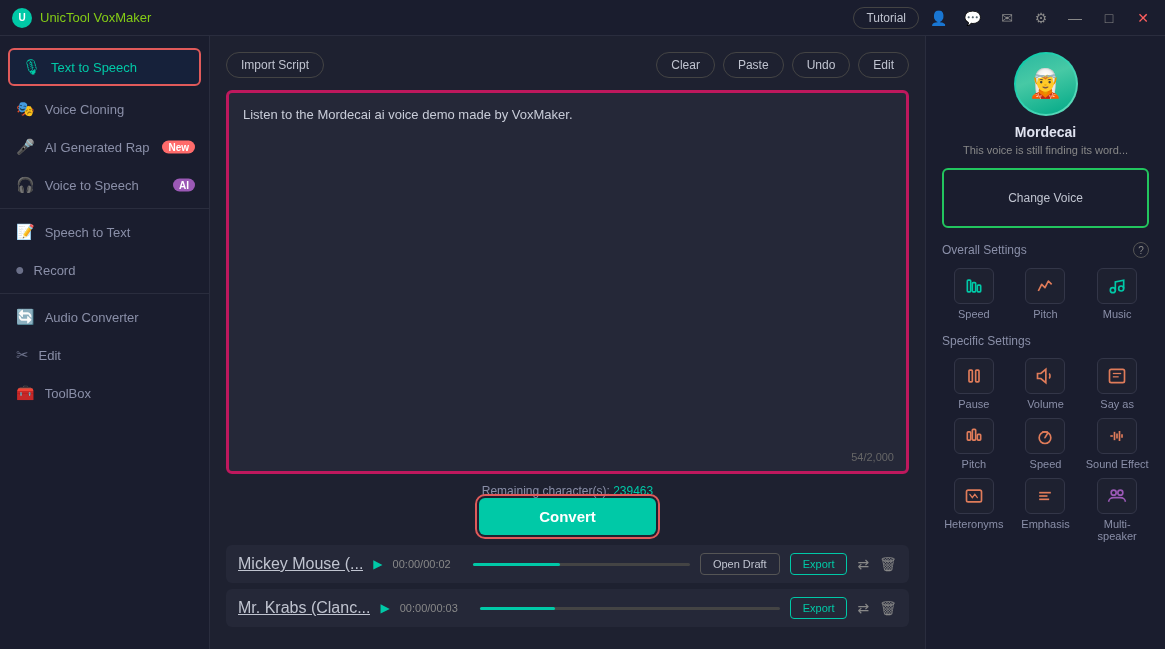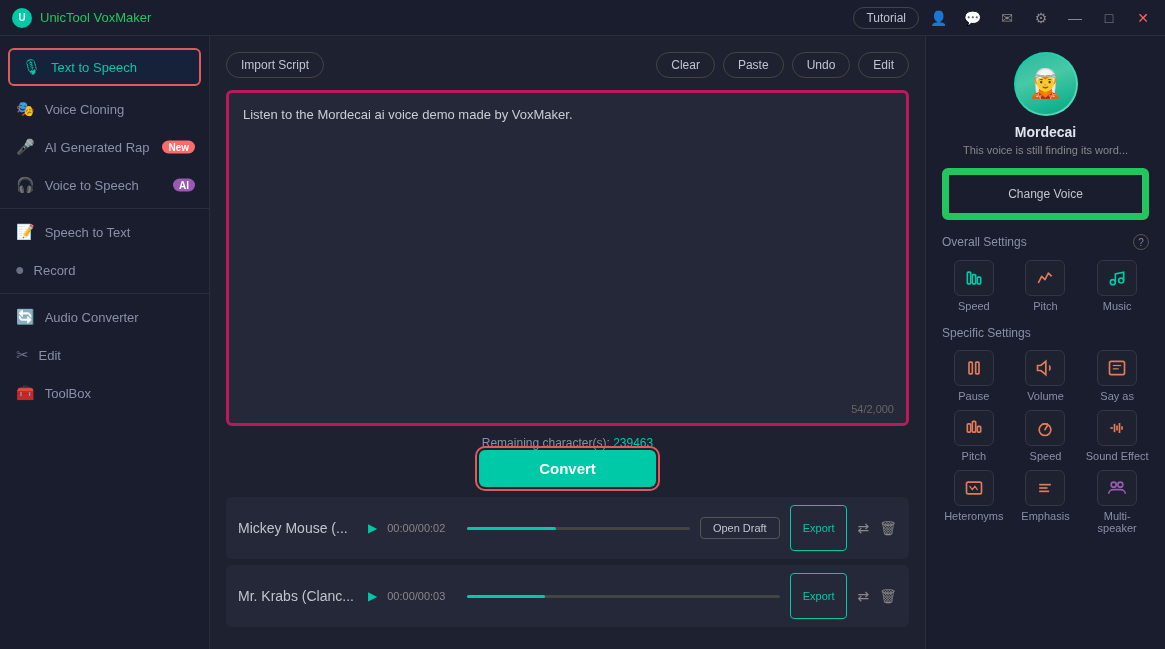--- a/index.html
+++ b/index.html
@@ -34,21 +34,21 @@
       background: #00c9a7;
       border-radius: 50%;
       display: flex;
       align-items: center;
       justify-content: center;
       font-size: 10px;
       color: white;
       font-weight: bold;
     }
     .app-title {
-      color: #22c55e;
+      color: #84cc16;
       font-size: 13px;
       font-weight: 500;
     }
     .titlebar-right {
       display: flex;
       align-items: center;
       gap: 6px;
     }
     .tutorial-btn {
       background: transparent;
@@ -222,24 +222,25 @@
       align-items: center;
       background: #252838;
       border-radius: 6px;
       padding: 8px 12px;
       margin-bottom: 6px;
       gap: 10px;
     }
     .audio-name {
       min-width: 120px;
       color: #c0c4d0;
-      font-size: 14px;
+      font-size: 16px;
       white-space: nowrap;
       overflow: hidden;
       text-overflow: ellipsis;
+      text-decoration: underline;
     }
     .play-btn {
       color: #00c9a7;
       cursor: pointer;
       font-size: 12px;
       background: none;
       border: none;
     }
     .audio-time {
       font-size: 11px;
@@ -265,21 +266,21 @@
       padding: 4px 12px;
       border-radius: 4px;
       font-size: 11px;
       cursor: pointer;
       white-space: nowrap;
     }
     .btn-export {
       background: transparent;
       border: 1px solid #00c9a7;
       color: #00c9a7;
-      padding: 16px 12px;
+      padding: 4px 12px;
       border-radius: 4px;
       font-size: 11px;
       cursor: pointer;
       white-space: nowrap;
     }
     .audio-action-icon {
       color: #888;
       cursor: pointer;
       font-size: 14px;
     }
@@ -328,23 +329,23 @@
     }
     .voice-subtitle {
       text-align: center;
       font-size: 11px;
       color: #888;
       margin-bottom: 12px;
     }
     .change-voice-btn {
       width: 100%;
       background: transparent;
-      border: 7px solid #22c55e;
+      border: 2px solid #22c55e;
       color: #c0c4d0;
-      padding: 12px;
+      padding: 21px;
       border-radius: 6px;
       font-size: 12px;
       cursor: pointer;
       margin-bottom: 14px;
     }
 
     .section-title {
       font-size: 12px;
       color: #8a8fa8;
       margin-bottom: 10px;

